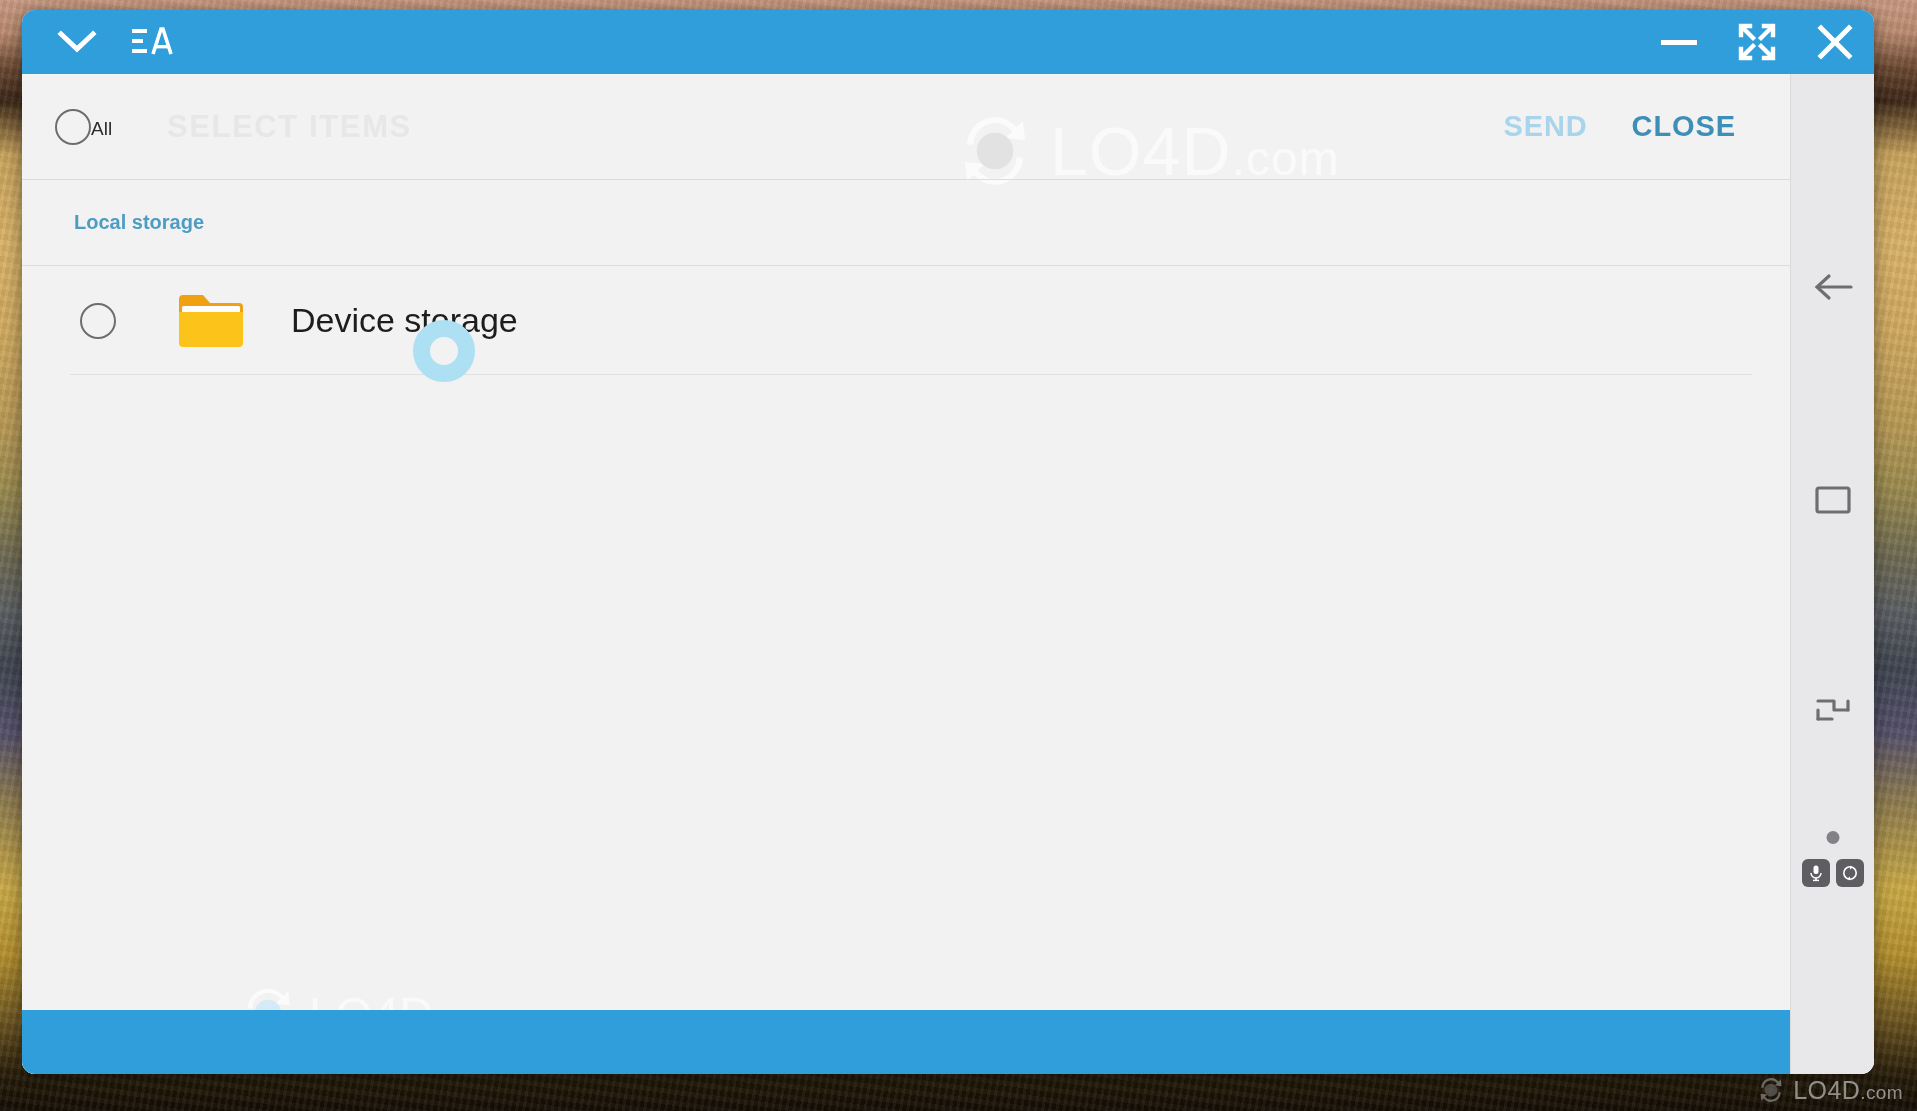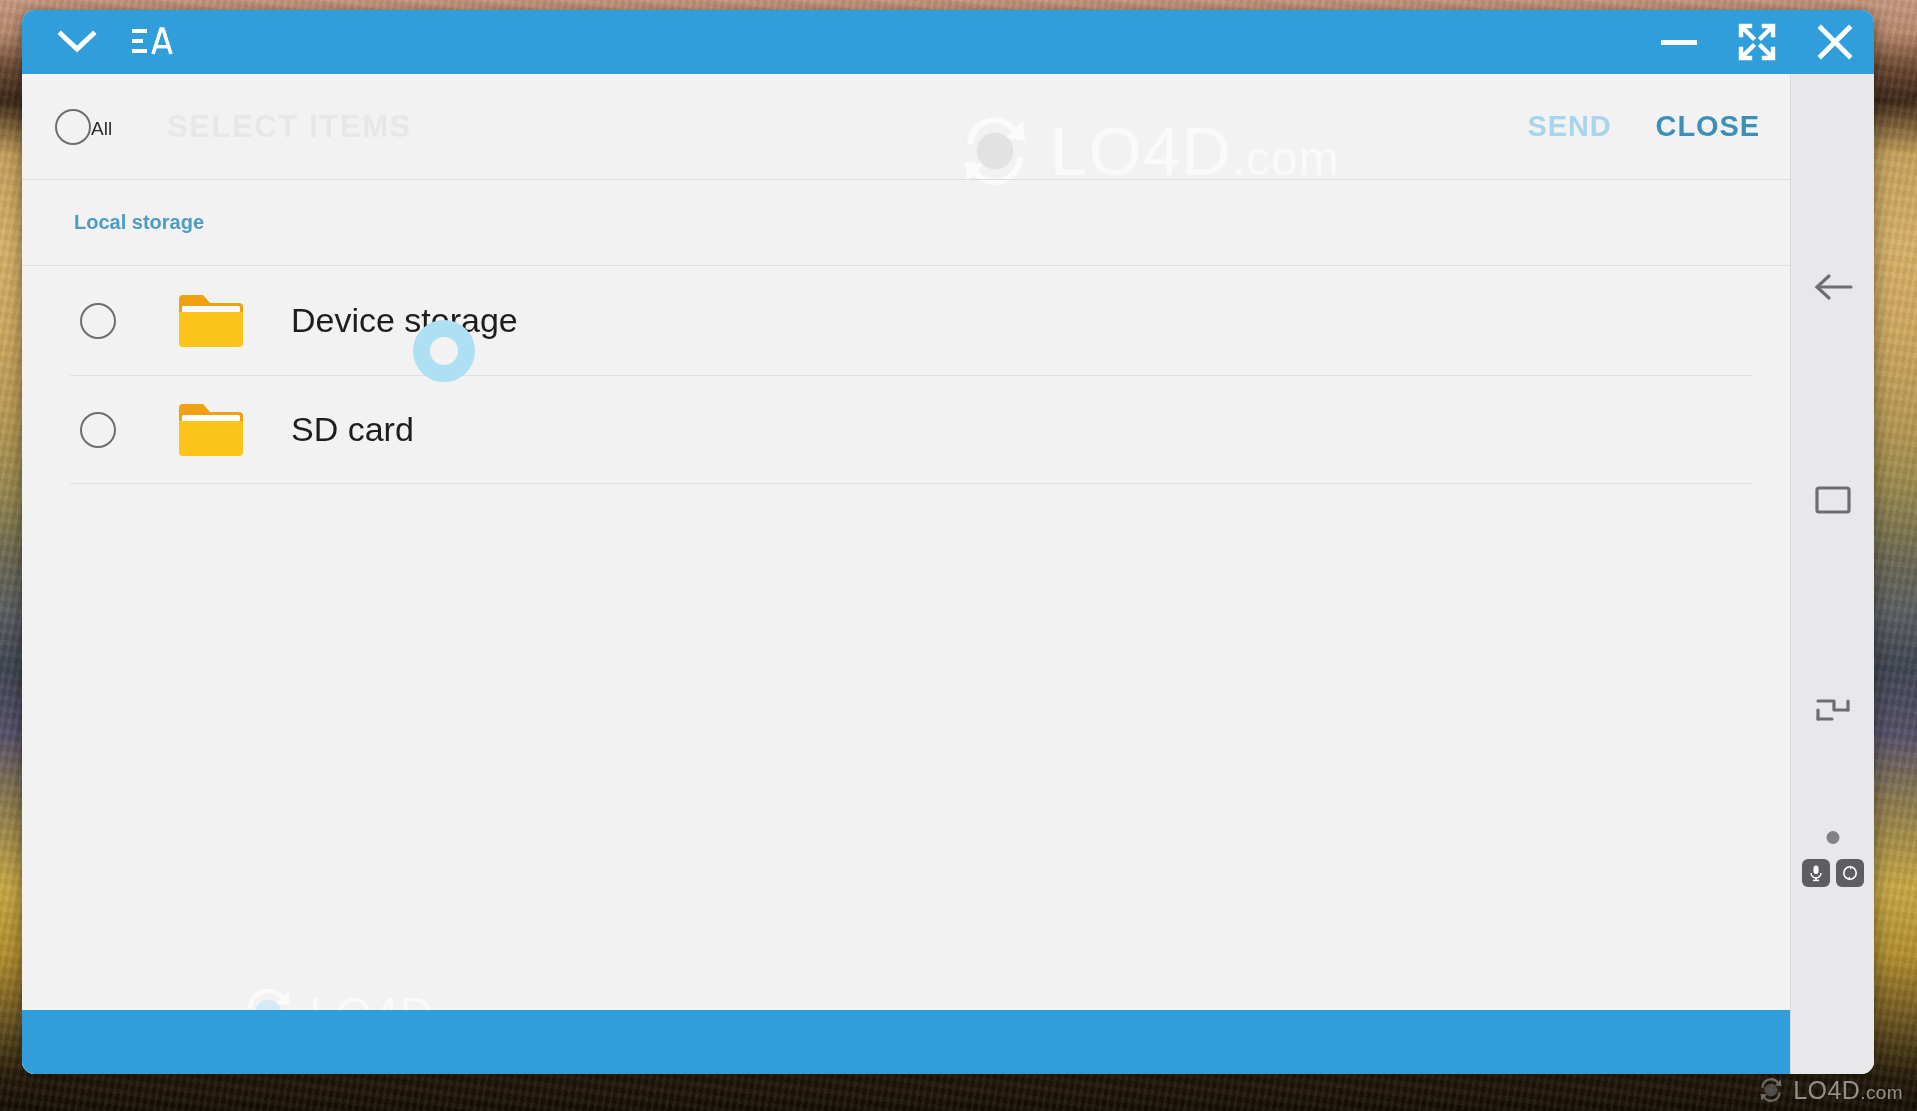--- a/index.html
+++ b/index.html
@@ -154,21 +154,21 @@
     color: #e7e7e7;
   }
   #action-bar .bar-spacer { flex: 1; }
   .action-link {
     font-size: 29px;
     font-weight: bold;
     letter-spacing: .9px;
     padding: 10px 6px;
   }
   #send-button { color: #a9d5ec; margin-right: 32px; }
-  #close-button { color: #3e8fb8; margin-right: 24px; }
+  #close-button { color: #3e8fb8; margin-right: 48px; }
 
   
   #section-header {
     height: 86px;
     display: flex;
     align-items: center;
     border-bottom: 1px solid #dcdcdc;
     box-sizing: border-box;
   }
   #section-header-label {
@@ -413,29 +413,20 @@
         <div class="file-row">
           <div class="radio-ring row-radio"></div>
           <svg class="folder-icon" viewBox="0 0 66 56">
             <path d="M1 6 a4 4 0 0 1 4-4 h20 l7 8 h29 a4 4 0 0 1 4 4 v5 H1 Z" fill="#f0a112"></path>
             <rect x="4" y="13" width="58" height="8" rx="1.5" fill="#fdfdfd"></rect>
             <path d="M1 19 h64 v31 a4 4 0 0 1 -4 4 H5 a4 4 0 0 1 -4 -4 Z" fill="#fcc41a"></path>
           </svg>
           <span class="file-label">Device storage</span>
         </div>
 
-        <div class="file-row">
-          <div class="radio-ring row-radio"></div>
-          <svg class="folder-icon" viewBox="0 0 66 56">
-            <path d="M1 6 a4 4 0 0 1 4-4 h20 l7 8 h29 a4 4 0 0 1 4 4 v5 H1 Z" fill="#f0a112"></path>
-            <rect x="4" y="13" width="58" height="8" rx="1.5" fill="#fdfdfd"></rect>
-            <path d="M1 19 h64 v31 a4 4 0 0 1 -4 4 H5 a4 4 0 0 1 -4 -4 Z" fill="#fcc41a"></path>
-          </svg>
-          <span class="file-label">SD card</span>
-        </div>
 
       </div>
 
       <div id="touch-indicator"></div>
 
       <div id="center-watermark">
         <svg width="62" height="62" viewBox="0 0 40 40">
           <path d="M7 17 A13 13 0 0 1 30 9 L33 6 L34 15 L25 14 L28 11 A10 10 0 0 0 10 17 Z" fill="#fbfbfb"></path>
           <path d="M33 23 A13 13 0 0 1 10 31 L7 34 L6 25 L15 26 L12 29 A10 10 0 0 0 30 23 Z" fill="#fbfbfb"></path>
           <circle cx="20" cy="20" r="8.5" fill="#d5e9f6"></circle>

